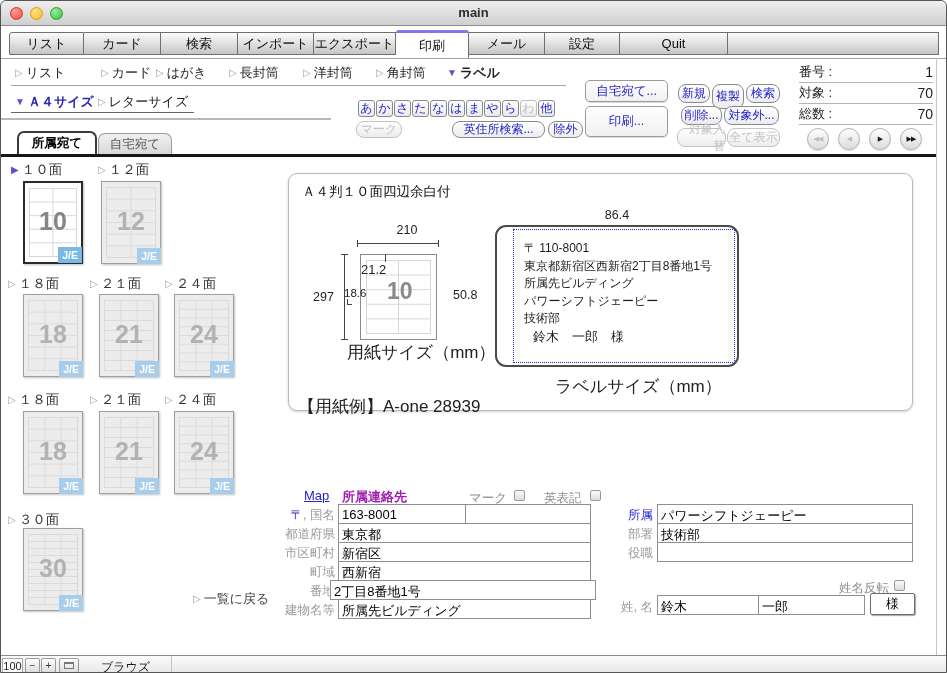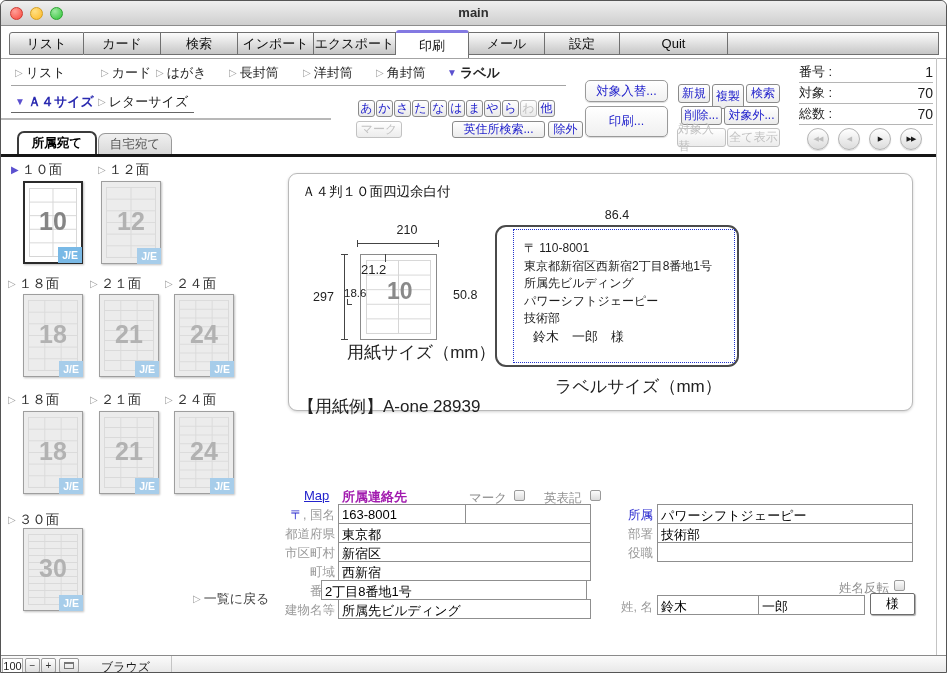--- a/index.html
+++ b/index.html
@@ -32,22 +32,22 @@
   .tri { color:#a0a0a0; font-size:10px; margin-right:3px; vertical-align:1px; }
   .tri.sel { color:#5b50cf; }
   .navlink.on { font-weight:bold; }
   .navlink.blue { color:#2a2ab0; font-weight:bold; }
 
   
   .kana { width:17px; height:17px; border:1px solid #8a8a8a; border-radius:3px; margin-right:1px;
     background:linear-gradient(#ffffff,#e9e9e9); color:#2323cc; font-size:12px;
     display:inline-flex; align-items:center; justify-content:center; }
   .kana.dis { color:#c0c0c0; border-color:#bdbdbd; }
-  .sbtn { position:absolute; border:1px solid #8a8a8a; border-radius:3px; font-size:12px; color:#2323cc;
-    background:linear-gradient(#ffffff,#ececec); display:flex; align-items:center; justify-content:center; }
+  .sbtn { position:absolute; border:1px solid #8a8a8a; border-radius:8px; font-size:12px; color:#2323cc;
+    background:linear-gradient(#ffffff,#ececec); display:flex; align-items:center; justify-content:center;text-align:right; }
   .sbtn.dis { color:#c2c2c2; border-color:#c2c2c2; }
   .bigbtn { position:absolute; border:1px solid #9a9a9a; border-radius:5px; font-size:12.5px; color:#2323cc;
     background:linear-gradient(#ffffff,#f0f0f0); box-shadow:0 1px 1px rgba(0,0,0,.15);
     display:flex; align-items:center; justify-content:center; }
 
   
   .cntrow { height:21px; border-bottom:1px solid #b5b5b5; display:flex; align-items:center;
     justify-content:space-between; font-size:13px; color:#1e1e1e; }
   .cntrow b { font-size:14px; font-weight:normal; }
   .navcirc { position:absolute; width:22px; height:22px; border-radius:50%; border:1px solid #b3b3b3;
@@ -168,21 +168,21 @@
     <span class="kana">ま</span>
     <span class="kana">や</span>
     <span class="kana">ら</span>
     <span class="kana dis">わ</span>
     <span class="kana">他</span>
   </div>
   <div class="sbtn dis" style="left:355px;top:120px;width:46px;height:17px">マーク</div>
   <div class="sbtn" style="left:451px;top:120px;width:93px;height:17px">英住所検索...</div>
   <div class="sbtn" style="left:547px;top:120px;width:35px;height:17px">除外</div>
 
-  <div class="bigbtn" style="left:584px;top:79px;width:83px;height:22px">対象入替...</div>
+  <div class="bigbtn" style="left:584px;top:79px;width:83px;height:22px">自宅宛て...</div>
   <div class="bigbtn" style="left:584px;top:105px;width:83px;height:31px">印刷...</div>
 
   <div class="sbtn" style="left:677px;top:83px;width:32px;height:19px">新規</div>
   <div class="sbtn" style="left:711px;top:83px;width:32px;height:25px">複製</div>
   <div class="sbtn" style="left:745px;top:83px;width:34px;height:19px">検索</div>
   <div class="sbtn" style="left:680px;top:105px;width:41px;height:19px">削除...</div>
   <div class="sbtn" style="left:723px;top:105px;width:55px;height:19px">対象外...</div>
   <div class="sbtn dis" style="left:676px;top:127px;width:49px;height:19px">対象入替</div>
   <div class="sbtn dis" style="left:726px;top:127px;width:53px;height:19px">全て表示</div>
 
@@ -313,21 +313,21 @@
   <span class="flabel" style="left:272px;top:506px;width:62px"><span style="color:#2323cc">〒</span><span>, 国名</span></span>
   <div class="fbox" style="left:337px;top:503px;width:128px">163-8001</div>
   <div class="fbox" style="left:464px;top:503px;width:126px"></div>
   <span class="flabel" style="left:272px;top:525px;width:62px">都道府県</span>
   <div class="fbox" style="left:337px;top:522px;width:253px">東京都</div>
   <span class="flabel" style="left:272px;top:544px;width:62px">市区町村</span>
   <div class="fbox" style="left:337px;top:541px;width:253px">新宿区</div>
   <span class="flabel" style="left:272px;top:563px;width:62px">町域</span>
   <div class="fbox" style="left:337px;top:560px;width:253px">西新宿</div>
   <span class="flabel" style="left:272px;top:582px;width:62px">番地</span>
-  <div class="fbox" style="left:320px;top:579px;width:266px">2丁目8番地1号</div>
+  <div class="fbox" style="left:329px;top:579px;width:266px">2丁目8番地1号</div>
   <span class="flabel" style="left:272px;top:601px;width:62px">建物名等</span>
   <div class="fbox" style="left:337px;top:598px;width:253px">所属先ビルディング</div>
 
   <span class="flabel" style="left:612px;top:506px;width:40px;color:#2a2ad0">所属</span>
   <div class="fbox" style="left:656px;top:503px;width:256px">パワーシフトジェーピー</div>
   <span class="flabel" style="left:612px;top:525px;width:40px">部署</span>
   <div class="fbox" style="left:656px;top:522px;width:256px">技術部</div>
   <span class="flabel" style="left:612px;top:544px;width:40px">役職</span>
   <div class="fbox" style="left:656px;top:541px;width:256px"></div>
 

